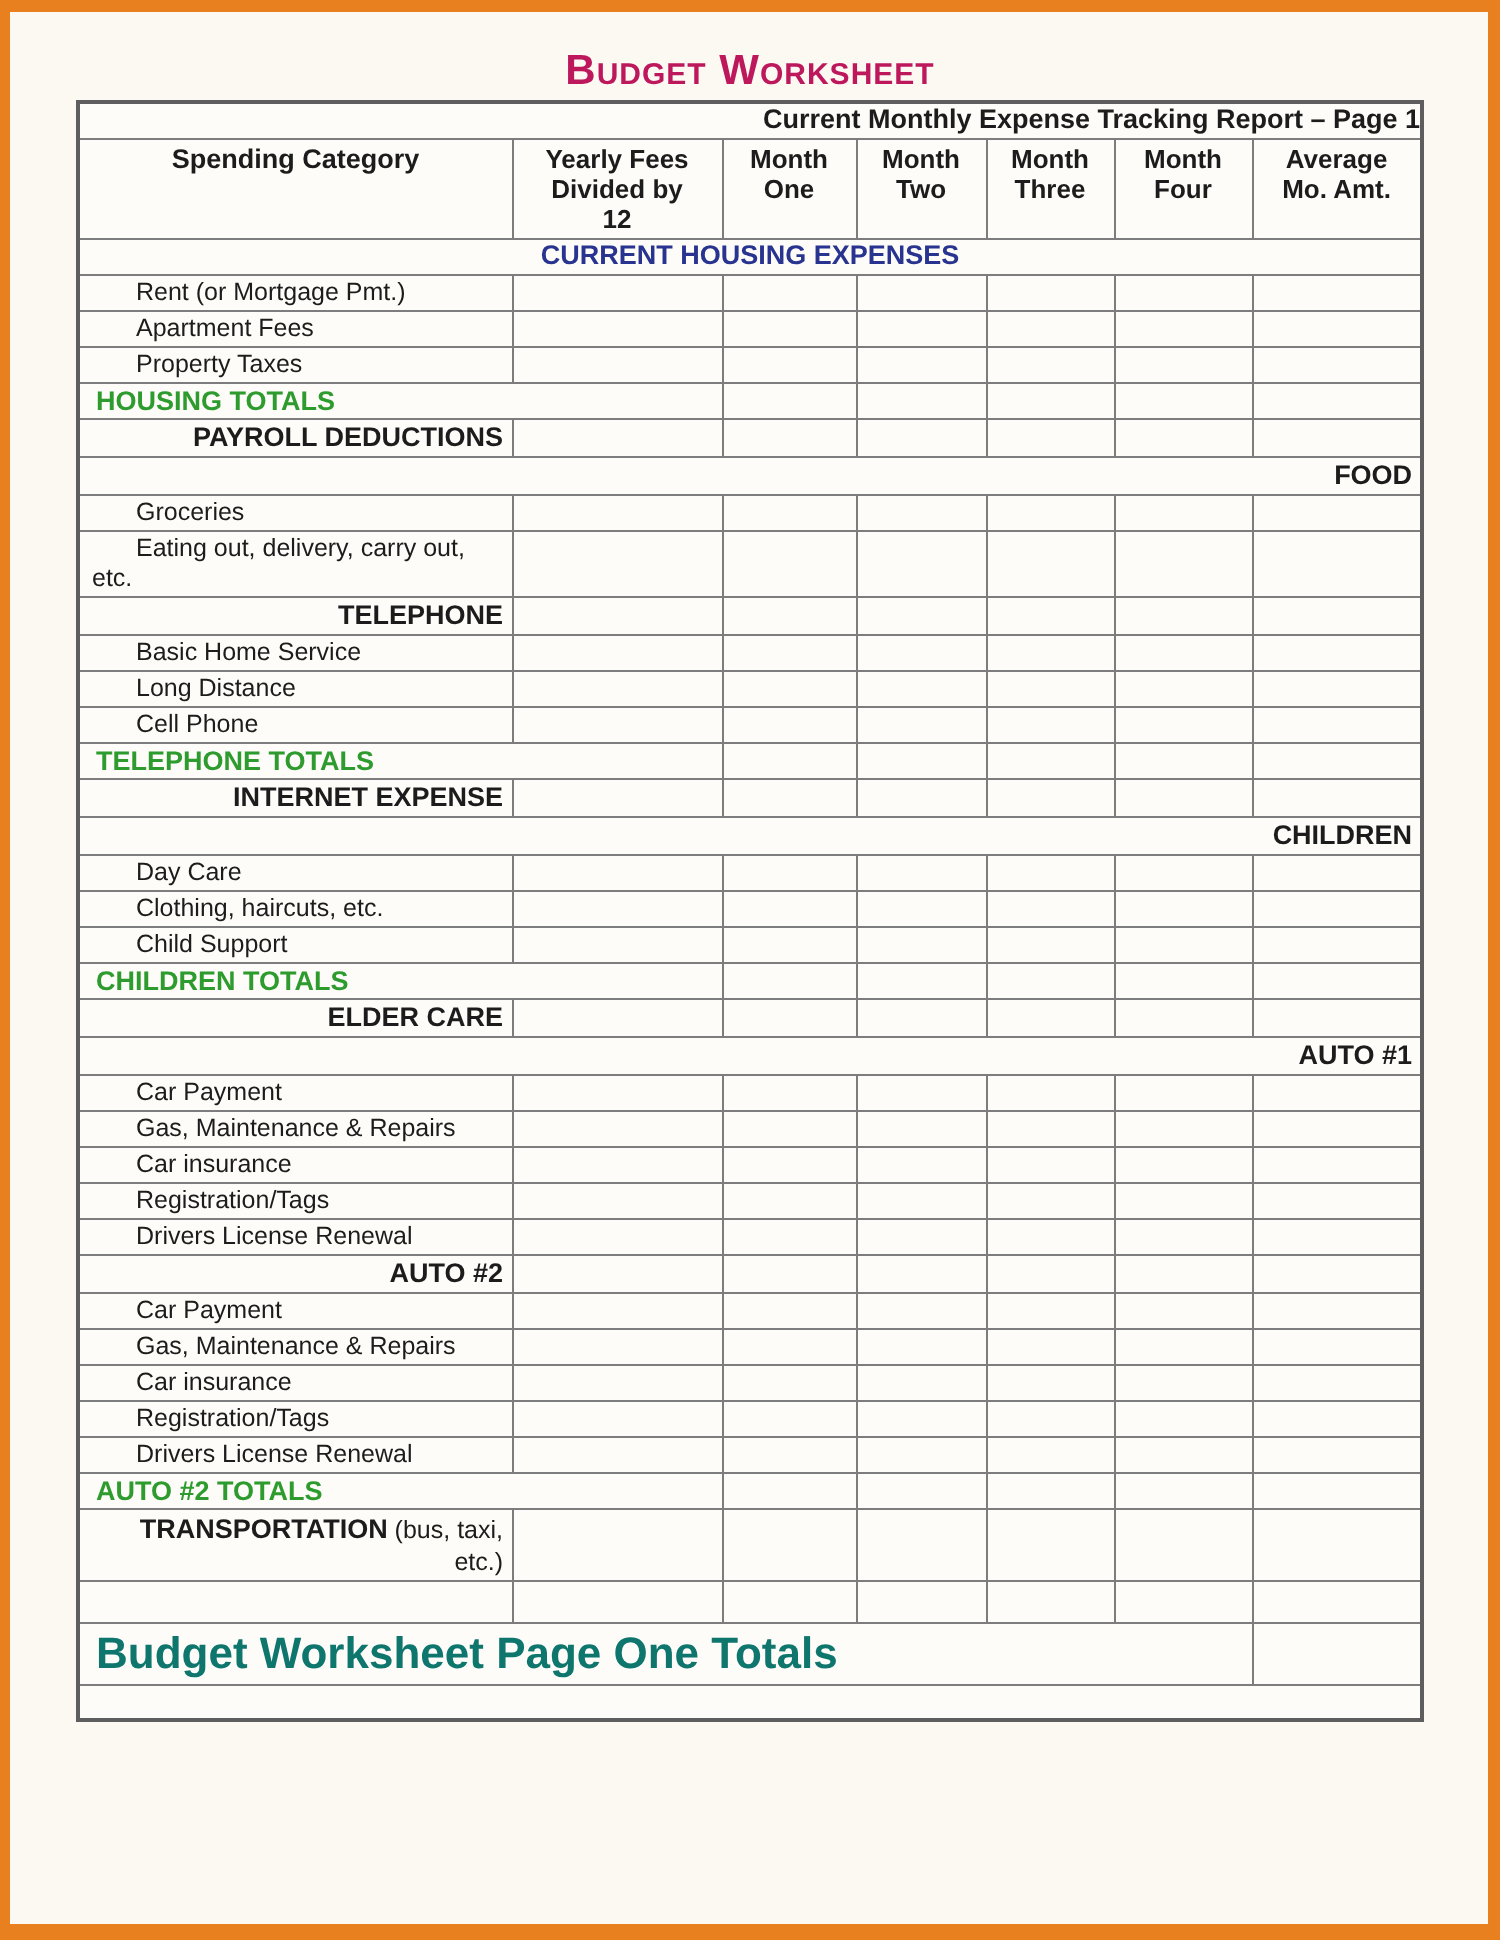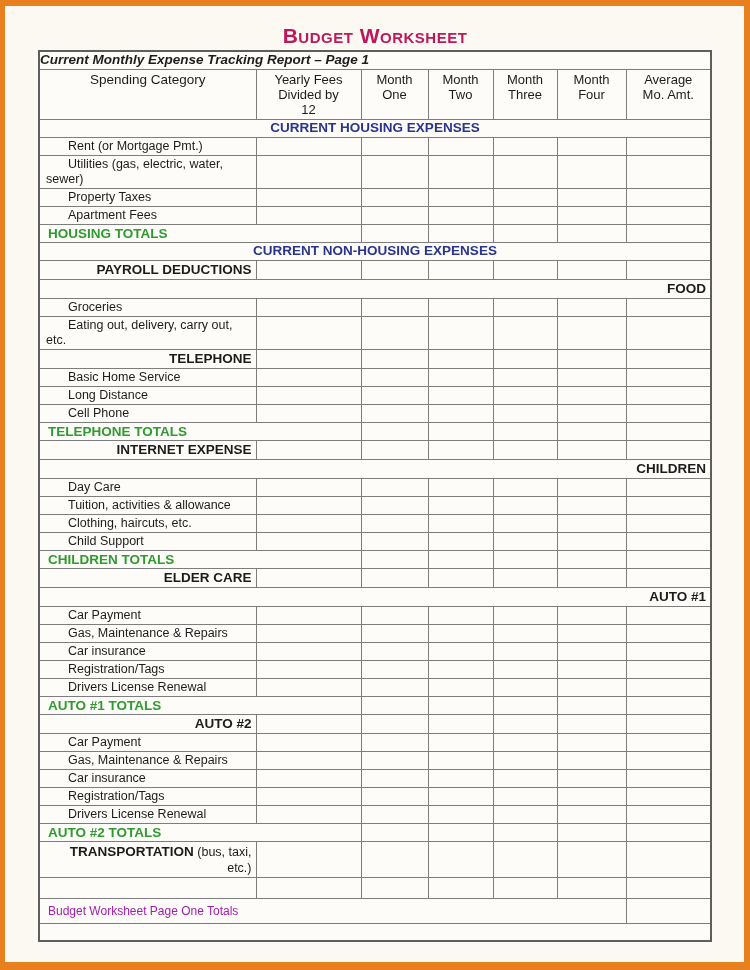--- a/index.html
+++ b/index.html
@@ -27,25 +27,25 @@
   table.budget {
     position: absolute; left: 38px; top: 50px;
     width: 674px; table-layout: fixed;
     border-collapse: collapse;
     border: 2px solid #5e5e5e;
     background: #FDFCF8;
   }
   td, th { border: 1px solid #7d7d7d; padding: 0; overflow: hidden; box-sizing: border-box; }
   tr.subtitle-row td {
     height: 18px; font-weight: bold; font-size: 13.5px;
-    text-align: left; vertical-align: middle; line-height: 16px; font-style: italic;
+    text-align: right; vertical-align: middle; line-height: 16px;
   }
   tr.colhead-row { height: 50px; }
   tr.colhead-row th {
-    font-weight: normal; font-size: 13px; line-height: 15px;
+    font-weight: bold; font-size: 13px; line-height: 15px;
     vertical-align: top; padding: 2px 6px 0 6px;
     text-align: center; white-space: pre-line;
   }
   tr.colhead-row th.first { font-size: 13.5px; }
   
   tr.section { height: 18px; }
   tr.section td {
     color: #28348F; font-weight: bold; font-size: 13.5px;
     text-align: center; vertical-align: middle; line-height: 16px; margin-left: 37px;
   }
@@ -64,21 +64,21 @@
   tr.category.tall td.lbl { vertical-align: top; padding-top: 2px; }
   .cat-suffix { font-weight: normal; font-size: 12.5px; }
   tr.totals { height: 17px; }
   tr.totals td.lbl {
     color: #2E9B2E; font-weight: bold; font-size: 13.5px;
     line-height: 15px; padding: 1px 4px 1px 8px; vertical-align: middle;
   }
   tr.blank_cells { height: 21px; }
   tr.grand { height: 25px; }
   tr.grand td.lbl {
-    color: #a21caf; font-weight: normal; font-size: 12px;
+    color: #0f766e; font-weight: bold; font-size: 22px;
     padding: 2px 4px 2px 8px; vertical-align: middle;
   }
   tr.blank_full { height: 18px; }
 </style>
 </head>
 <body>
 
 <div class="frame"></div>
 
 <h1 class="page-title">Budget Worksheet</h1>
@@ -120,58 +120,46 @@
       </tr>
       <tr class="item">
         <td class="lbl">Rent (or Mortgage Pmt.)</td>
         <td class="cell"></td>
         <td class="cell"></td>
         <td class="cell"></td>
         <td class="cell"></td>
         <td class="cell"></td>
         <td class="cell"></td>
       </tr>
-      <tr class="item tall">
-        <td class="lbl">Utilities (gas, electric, water, sewer)</td>
+      <tr class="item">
+        <td class="lbl">Apartment Fees</td>
         <td class="cell"></td>
         <td class="cell"></td>
         <td class="cell"></td>
         <td class="cell"></td>
         <td class="cell"></td>
         <td class="cell"></td>
       </tr>
       <tr class="item">
         <td class="lbl">Property Taxes</td>
-        <td class="cell"></td>
-        <td class="cell"></td>
-        <td class="cell"></td>
-        <td class="cell"></td>
-        <td class="cell"></td>
-        <td class="cell"></td>
-      </tr>
-      <tr class="item">
-        <td class="lbl">Apartment Fees</td>
         <td class="cell"></td>
         <td class="cell"></td>
         <td class="cell"></td>
         <td class="cell"></td>
         <td class="cell"></td>
         <td class="cell"></td>
       </tr>
       <tr class="totals">
         <td class="lbl" colspan="2">HOUSING TOTALS</td>
         <td class="cell"></td>
         <td class="cell"></td>
         <td class="cell"></td>
         <td class="cell"></td>
         <td class="cell"></td>
       </tr>
-      <tr class="section">
-        <td class="lbl" colspan="7">CURRENT NON-HOUSING EXPENSES</td>
-      </tr>
       <tr class="category">
         <td class="lbl">PAYROLL DEDUCTIONS</td>
         <td class="cell"></td>
         <td class="cell"></td>
         <td class="cell"></td>
         <td class="cell"></td>
         <td class="cell"></td>
         <td class="cell"></td>
       </tr>
       <tr class="category_full">
@@ -254,29 +242,20 @@
       <tr class="item">
         <td class="lbl">Day Care</td>
         <td class="cell"></td>
         <td class="cell"></td>
         <td class="cell"></td>
         <td class="cell"></td>
         <td class="cell"></td>
         <td class="cell"></td>
       </tr>
       <tr class="item">
-        <td class="lbl">Tuition, activities &amp; allowance</td>
-        <td class="cell"></td>
-        <td class="cell"></td>
-        <td class="cell"></td>
-        <td class="cell"></td>
-        <td class="cell"></td>
-        <td class="cell"></td>
-      </tr>
-      <tr class="item">
         <td class="lbl">Clothing, haircuts, etc.</td>
         <td class="cell"></td>
         <td class="cell"></td>
         <td class="cell"></td>
         <td class="cell"></td>
         <td class="cell"></td>
         <td class="cell"></td>
       </tr>
       <tr class="item">
         <td class="lbl">Child Support</td>
@@ -339,28 +318,20 @@
         <td class="cell"></td>
         <td class="cell"></td>
         <td class="cell"></td>
         <td class="cell"></td>
         <td class="cell"></td>
         <td class="cell"></td>
       </tr>
       <tr class="item">
         <td class="lbl">Drivers License Renewal</td>
         <td class="cell"></td>
-        <td class="cell"></td>
-        <td class="cell"></td>
-        <td class="cell"></td>
-        <td class="cell"></td>
-        <td class="cell"></td>
-      </tr>
-      <tr class="totals">
-        <td class="lbl" colspan="2">AUTO #1 TOTALS</td>
         <td class="cell"></td>
         <td class="cell"></td>
         <td class="cell"></td>
         <td class="cell"></td>
         <td class="cell"></td>
       </tr>
       <tr class="category">
         <td class="lbl">AUTO #2</td>
         <td class="cell"></td>
         <td class="cell"></td>

